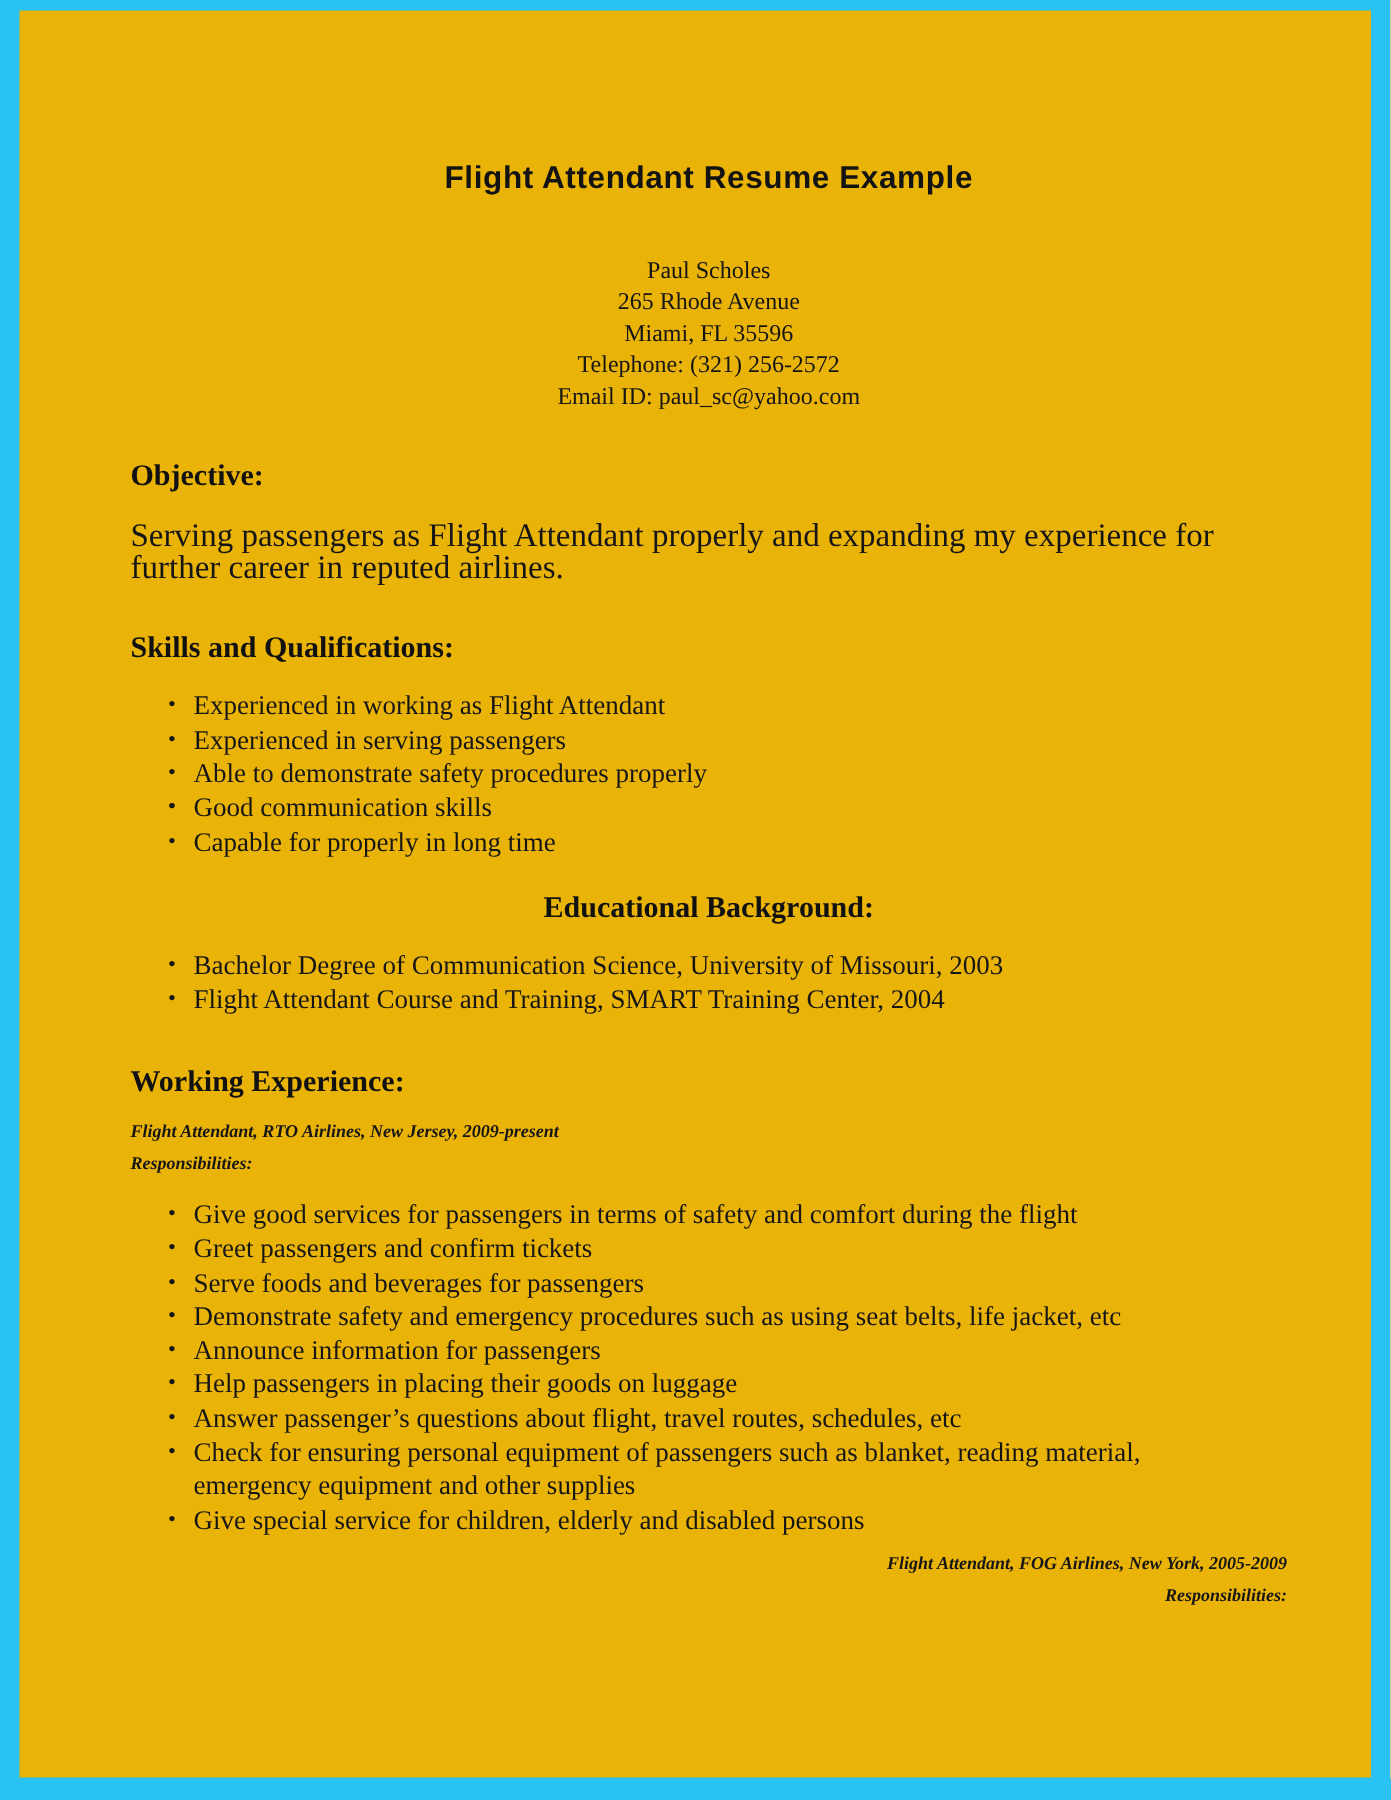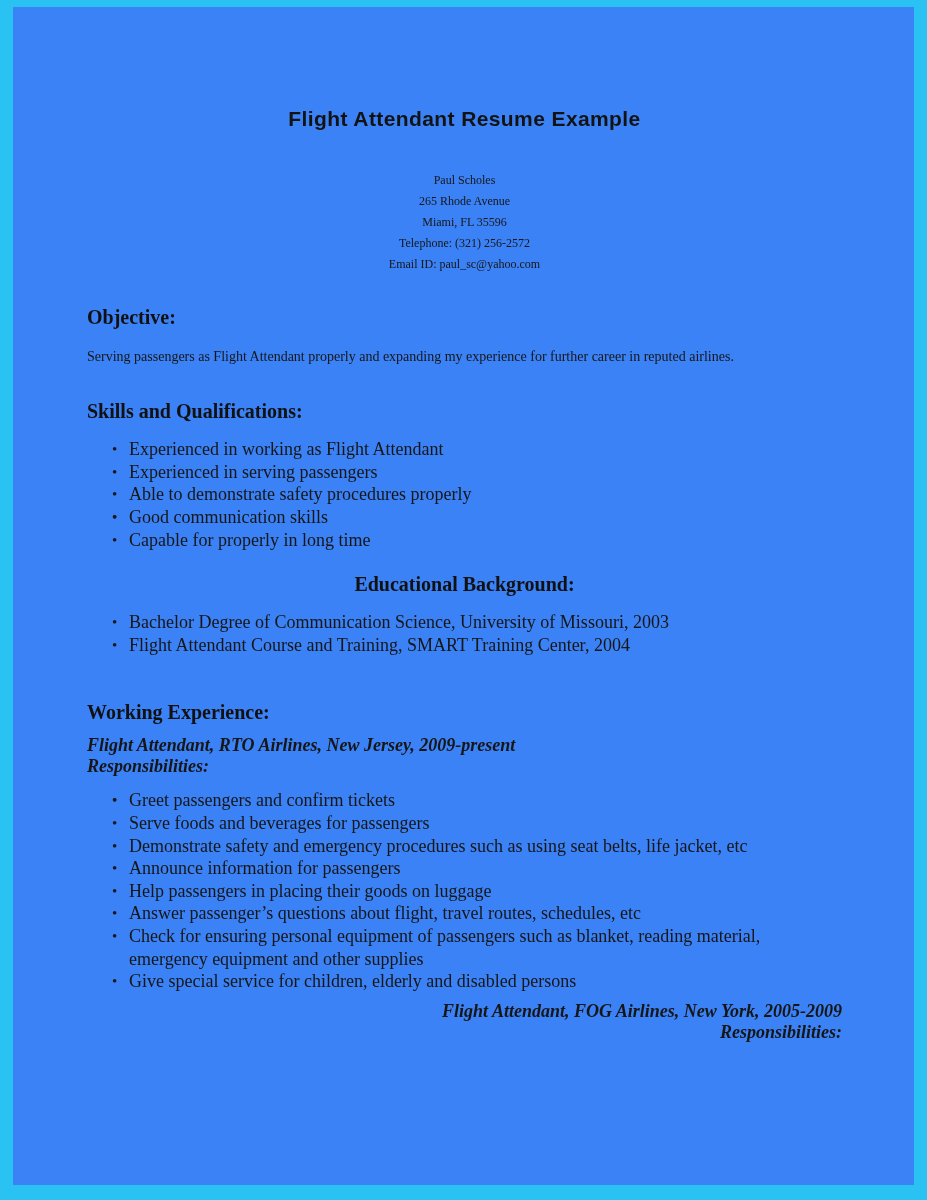--- a/index.html
+++ b/index.html
@@ -13,57 +13,57 @@
     box-sizing: border-box;
     width: 927px;
     height: 1200px;
     background: #29c2f2;
     padding: 7px 13px 15px 13px;
   }
   .page {
     box-sizing: border-box;
     width: 100%;
     height: 100%;
-    background: #3b82f6;
+    background: #eab308;
     color: #161616;
-    padding: 0 72px 0 74px;
+    padding: 0 56px 0 74px;
     overflow: hidden;
   }
   h1.doc-title {
     margin: 99px 0 0 0;
     text-align: center;
     font-family: "Liberation Sans", sans-serif;
     font-weight: 700;
     font-size: 21px;
     line-height: 1.2;
     letter-spacing: 0.4px;
     color: #131313;
   }
   .contact {
     margin-top: 39px;
     text-align: center;
-    font-size: 12px;
+    font-size: 16px;
     line-height: 21px;
   }
   .contact div { white-space: nowrap; }
   h2.sec-heading {
     font-family: "Liberation Serif", serif;
     font-weight: 700;
     font-size: 20px;
     line-height: 30px;
     margin: 0;
     color: #111;
   }
   .sec-objective h2 { margin-top: 27px; }
   .sec-skills h2    { margin-top: 29px; }
   .sec-education h2 { margin-top: 18px; text-align: center; }
-  .sec-experience h2{ margin-top: 41px; }
+  .sec-experience h2{ margin-top: 29px; }
   p.body-text {
     margin: 14px 0 0 0;
-    font-size: 14px;
+    font-size: 22px;
     line-height: 21px;
     max-width: 726px;
   }
   ul.blist {
     list-style: none;
     margin: 12px 0 0 0;
     padding: 0;
   }
   ul.blist li {
     position: relative;
@@ -75,21 +75,21 @@
   ul.blist li .marker {
     position: absolute;
     left: 25px;
     top: 0;
     font-size: 15px;
   }
   p.job-line {
     margin: 0;
     font-style: italic;
     font-weight: 600;
-    font-size: 18px;
+    font-size: 12px;
     line-height: 21px;
   }
   p.job-line.first-of-job { margin-top: 8px; }
   .job-block-2 { margin-top: 8px; text-align: right; }
 </style>
 </head>
 <body>
 
 <div class="frame">
   <div class="page">
@@ -129,21 +129,21 @@
       </ul>
     </section>
 
     <section class="sec-experience">
       <h2 class="sec-heading">Working Experience:</h2>
 
       <div class="job-block-1">
         <p class="job-line first-of-job">Flight Attendant, RTO Airlines, New Jersey, 2009-present</p>
         <p class="job-line">Responsibilities:</p>
         <ul class="blist">
-          <li><span class="marker">•</span></li>
+          <li><span class="marker">•</span><span>Give good services for passengers in terms of safety and comfort during the flight</span></li>
           <li><span class="marker">•</span><span>Greet passengers and confirm tickets</span></li>
           <li><span class="marker">•</span><span>Serve foods and beverages for passengers</span></li>
           <li><span class="marker">•</span><span>Demonstrate safety and emergency procedures such as using seat belts, life jacket, etc</span></li>
           <li><span class="marker">•</span><span>Announce information for passengers</span></li>
           <li><span class="marker">•</span><span>Help passengers in placing their goods on luggage</span></li>
           <li><span class="marker">•</span><span>Answer passenger’s questions about flight, travel routes, schedules, etc</span></li>
           <li><span class="marker">•</span><span>Check for ensuring personal equipment of passengers such as blanket, reading material, emergency equipment and other supplies</span></li>
           <li><span class="marker">•</span><span>Give special service for children, elderly and disabled persons</span></li>
         </ul>
       </div>

